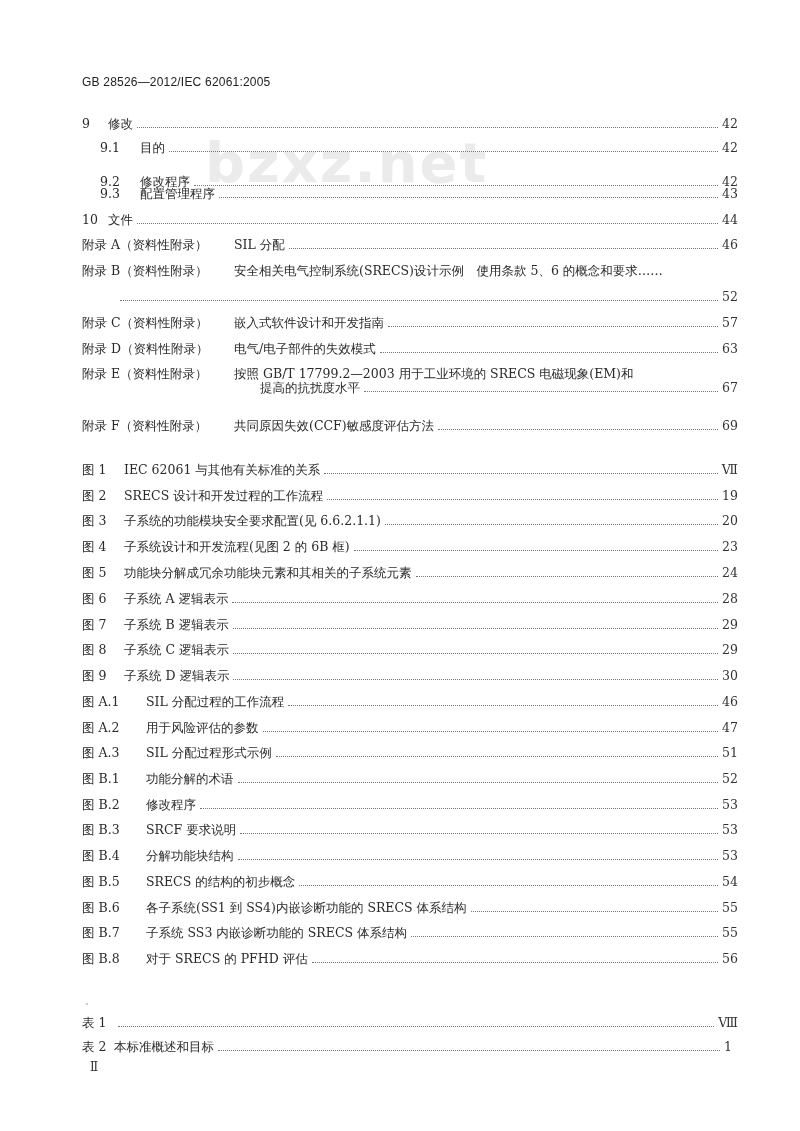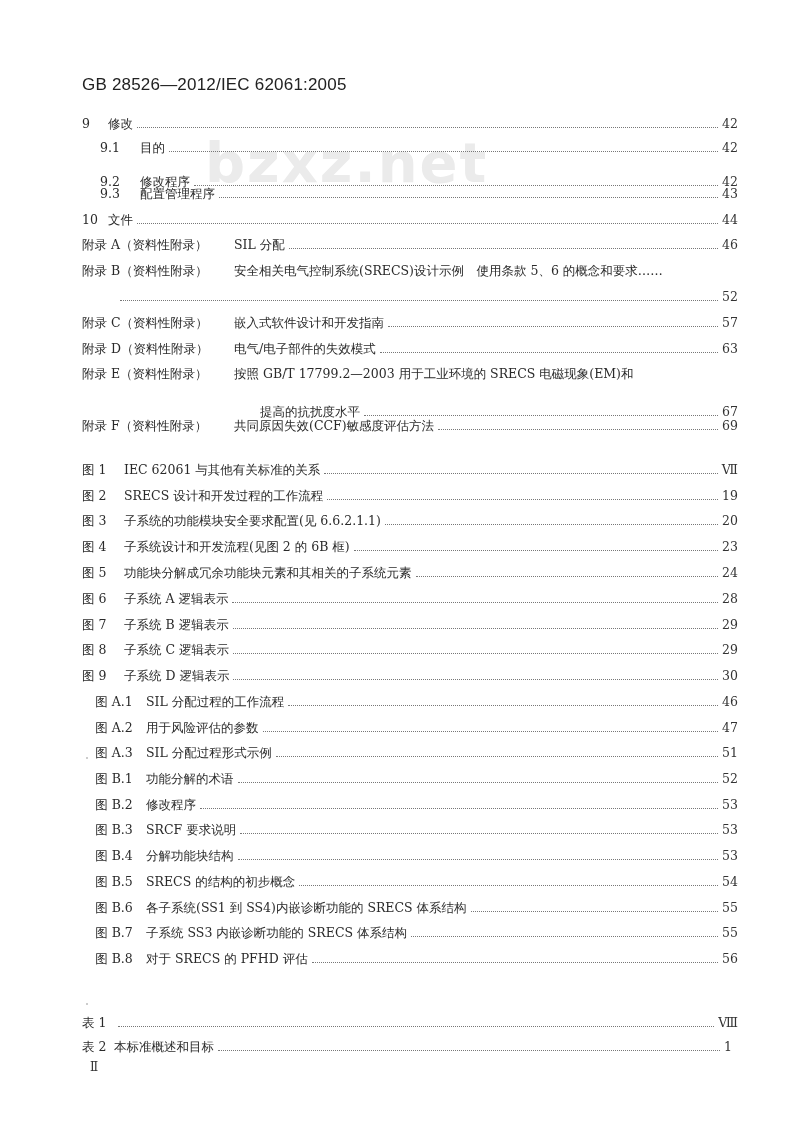--- a/index.html
+++ b/index.html
@@ -10,38 +10,38 @@
   }
   .watermark {
     position: absolute; left: 205px; top: 135px;
     font-family: "DejaVu Sans", "Liberation Sans", sans-serif;
     font-weight: bold; font-size: 56px; letter-spacing: 2px;
     color: #ebebeb; z-index: 0; line-height: 1;
   }
   .header {
     position: absolute; left: 82px; top: 75px;
     font-family: "Liberation Sans", "DejaVu Sans", sans-serif;
-    font-size: 17px; color: #222; z-index: 2; letter-spacing: 0.2px;
+    font-size: 12px; color: #222; z-index: 2; letter-spacing: 0.2px;
   }
   .toc { position: absolute; left: 0; top: 0; width: 800px; z-index: 2; }
   .row {
     position: absolute; left: 82px; width: 656px; height: 20px;
     display: flex; align-items: flex-end; font-size: 12.5px; line-height: 16px;
   }
   .row .num { flex: 0 0 auto; white-space: nowrap; }
   .row .label { flex: 0 0 auto; white-space: nowrap; }
   .row .leader {
     flex: 1 1 auto; margin: 0 4px 4px 4px; height: 1px;
     border-bottom: 1.5px dotted #777;
   }
   .row .page { flex: 0 0 auto; min-width: 14px; text-align: left; white-space: nowrap; color: #333; }
   .indent1 { left: 100px; width: 638px; }
   .annex-label { display: inline-block; width: 152px; }
   .fig-num { display: inline-block; width: 42px; }
-  .figx-num { display: inline-block; width: 64px; text-align: center; }
+  .figx-num { display: inline-block; width: 64px; }
   .tab-num { display: inline-block; width: 32px; }
   .sec-num { display: inline-block; width: 26px; }
   .sub-num { display: inline-block; width: 40px; }
   .cont { left: 120px; width: 618px; }
   .cont2 { left: 260px; width: 478px; }
   .footer-page {
     position: absolute; left: 90px; top: 1060px; font-size: 12px; color: #333; z-index: 2;
   }
   .speck { position: absolute; width: 2px; height: 2px; background: #bbb; border-radius: 1px; }
 </style>
@@ -110,21 +110,21 @@
   <div class="row" style="top:337px">
     <span class="num annex-label">附录 D（资料性附录）</span>
     <span class="label">电气/电子部件的失效模式</span>
     <span class="leader"></span>
     <span class="page">63</span>
   </div>
   <div class="row" style="top:362px">
     <span class="num annex-label">附录 E（资料性附录）</span>
     <span class="label">按照 GB/T 17799.2—2003 用于工业环境的 SRECS 电磁现象(EM)和</span>
   </div>
-  <div class="row cont2" style="top:400px">
+  <div class="row cont2" style="top:376px">
     <span class="label">提高的抗扰度水平</span>
     <span class="leader"></span>
     <span class="page">67</span>
   </div>
   <div class="row" style="top:414px">
     <span class="num annex-label">附录 F（资料性附录）</span>
     <span class="label">共同原因失效(CCF)敏感度评估方法</span>
     <span class="leader"></span>
     <span class="page">69</span>
   </div>

